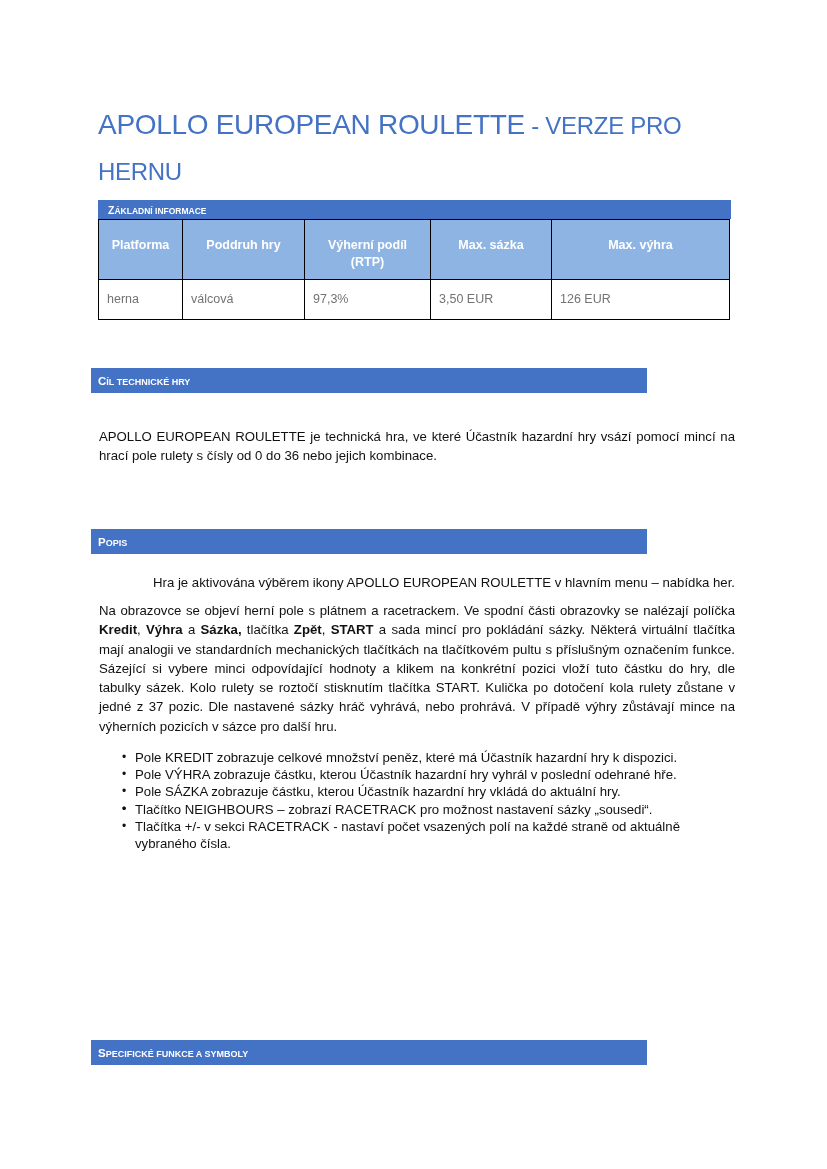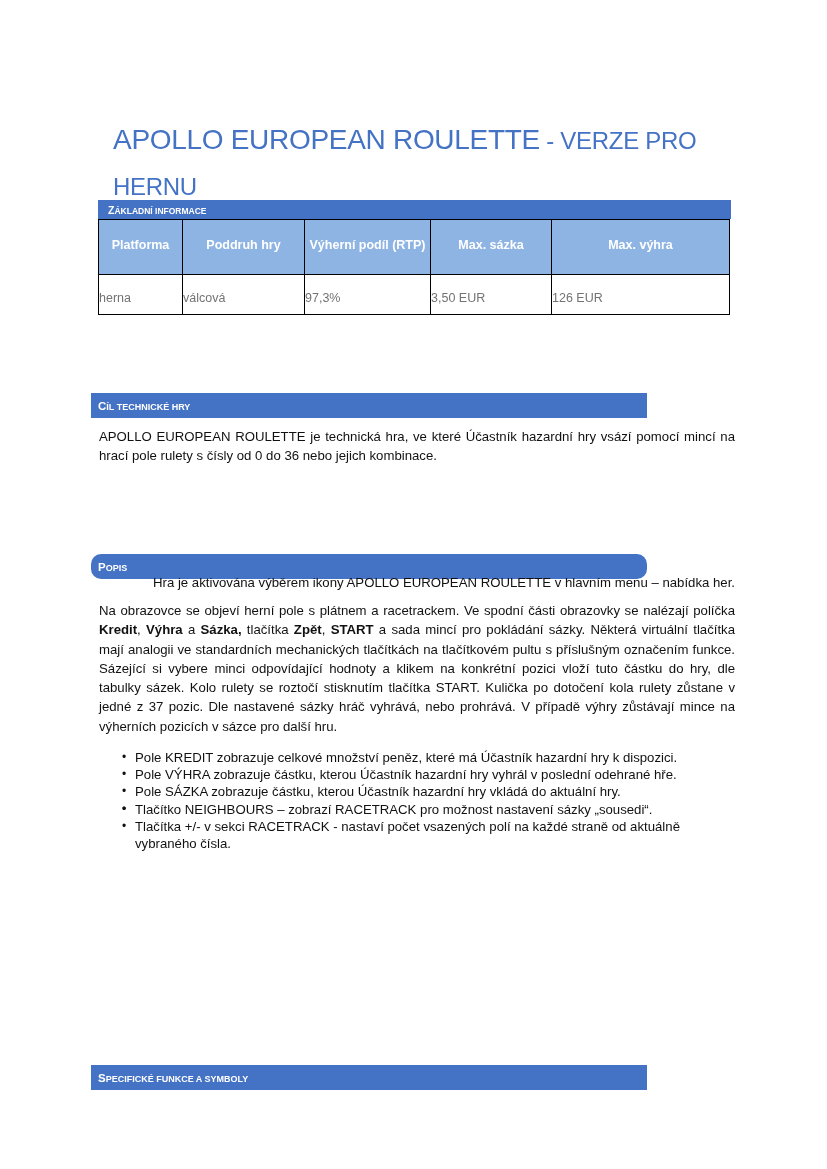--- a/index.html
+++ b/index.html
@@ -4,49 +4,49 @@
   <style>
     html, body { margin: 0; padding: 0; background: #ffffff; }
     body {
       width: 827px; height: 1169px; position: relative; overflow: hidden;
       font-family: "Liberation Sans", sans-serif; color: #111;
     }
     .title {
       position: absolute; left: 98px; top: 102px; width: 640px;
       color: #4472c4; font-family: "Liberation Sans", sans-serif;
       font-size: 28px; line-height: 45px; letter-spacing: -0.3px;
-      margin: 15px; font-weight: normal;
+      margin: 0; font-weight: normal;
     }
     .title .sub { font-size: 24px; }
 
     .info-bar {
       position: absolute; left: 98px; top: 200px; width: 633px; height: 19px;
       background: #4472c4; color: #fff;
       font-size: 10.5px; font-weight: bold; line-height: 21px; padding-left: 10px;
       box-sizing: border-box;
     }
     .info-bar .sc { font-size: 8.5px; }
     table.info {
       position: absolute; left: 98px; top: 219px; width: 631px;
       border-collapse: collapse; table-layout: fixed;
     }
     table.info th, table.info td {
-      border: 1.5px solid #000; padding: 0;
+      border: 1.5px solid #000; padding: 8px;
       font-size: 12.5px;
     }
     table.info th {
       background: #8eb4e3; color: #ffffff; font-weight: bold; height: 55px;
       vertical-align: top; padding-top: 17px; box-sizing: border-box; line-height: 17px;
     }
     table.info td { height: 40px; padding-top: 6px; box-sizing: border-box; color: #737373; }
 
     .section-bar {
       position: absolute; left: 91px; width: 556px; height: 25px;
       background: #4472c4; color: #fff; font-weight: bold;
-      font-size: 11.5px; line-height: 26px; padding-left: 7px; box-sizing: border-box; margin-top: 25px;
+      font-size: 11.5px; line-height: 26px; padding-left: 7px; box-sizing: border-box;
     }
     .section-bar .sc { font-size: 9px; }
 
     .para {
       position: absolute; left: 99px; width: 636px; font-size: 13.2px; line-height: 19.3px;
       margin: 0; text-align: justify; color: #111;
     }
     .para.left { text-align: left; }
     .para b { font-weight: bold; margin-top: 45px; }
 
@@ -98,21 +98,21 @@
     </tr>
   </tbody>
 </table>
 
 <div class="section-bar" style="top:368px;">
   <span>C</span><span class="sc">ÍL TECHNICKÉ HRY</span>
 </div>
 
 <p class="para" style="top:427px;">APOLLO EUROPEAN ROULETTE je technická hra, ve které Účastník hazardní hry vsází pomocí mincí na hrací pole rulety s čísly od 0 do 36 nebo jejich kombinace.</p>
 
-<div class="section-bar" style="top:529px;border-radius:10px;">
+<div class="section-bar" style="top:529px;">
   <span>P</span><span class="sc">OPIS</span>
 </div>
 
 <p class="para left" style="top:573px;text-align:right;">Hra je aktivována výběrem ikony APOLLO EUROPEAN ROULETTE v hlavním menu – nabídka her.</p>
 
 <p class="para" style="top:601px;"><span>Na obrazovce se objeví herní pole s plátnem a racetrackem. Ve spodní části obrazovky se nalézají políčka </span><b>Kredit</b><span>, </span><b>Výhra</b><span> a </span><b>Sázka,</b><span> tlačítka </span><b>Zpět</b><span>, </span><b>START</b><span> a sada mincí pro pokládání sázky. Některá virtuální tlačítka mají analogii ve standardních mechanických tlačítkách na tlačítkovém pultu s příslušným označením funkce. Sázející si vybere minci odpovídající hodnoty a klikem na konkrétní pozici vloží tuto částku do hry, dle tabulky sázek. Kolo rulety se roztočí stisknutím tlačítka START. Kulička po dotočení kola rulety zůstane v jedné z 37 pozic. Dle nastavené sázky hráč vyhrává, nebo prohrává. V případě výhry zůstávají mince na výherních pozicích v sázce pro další hru.</span></p>
 
 <ul class="bullets">
   <li><span class="dot">•</span><span>Pole KREDIT zobrazuje celkové množství peněz, které má Účastník hazardní hry k dispozici.</span></li>
   <li><span class="dot">•</span><span>Pole VÝHRA zobrazuje částku, kterou Účastník hazardní hry vyhrál v poslední odehrané hře.</span></li>

